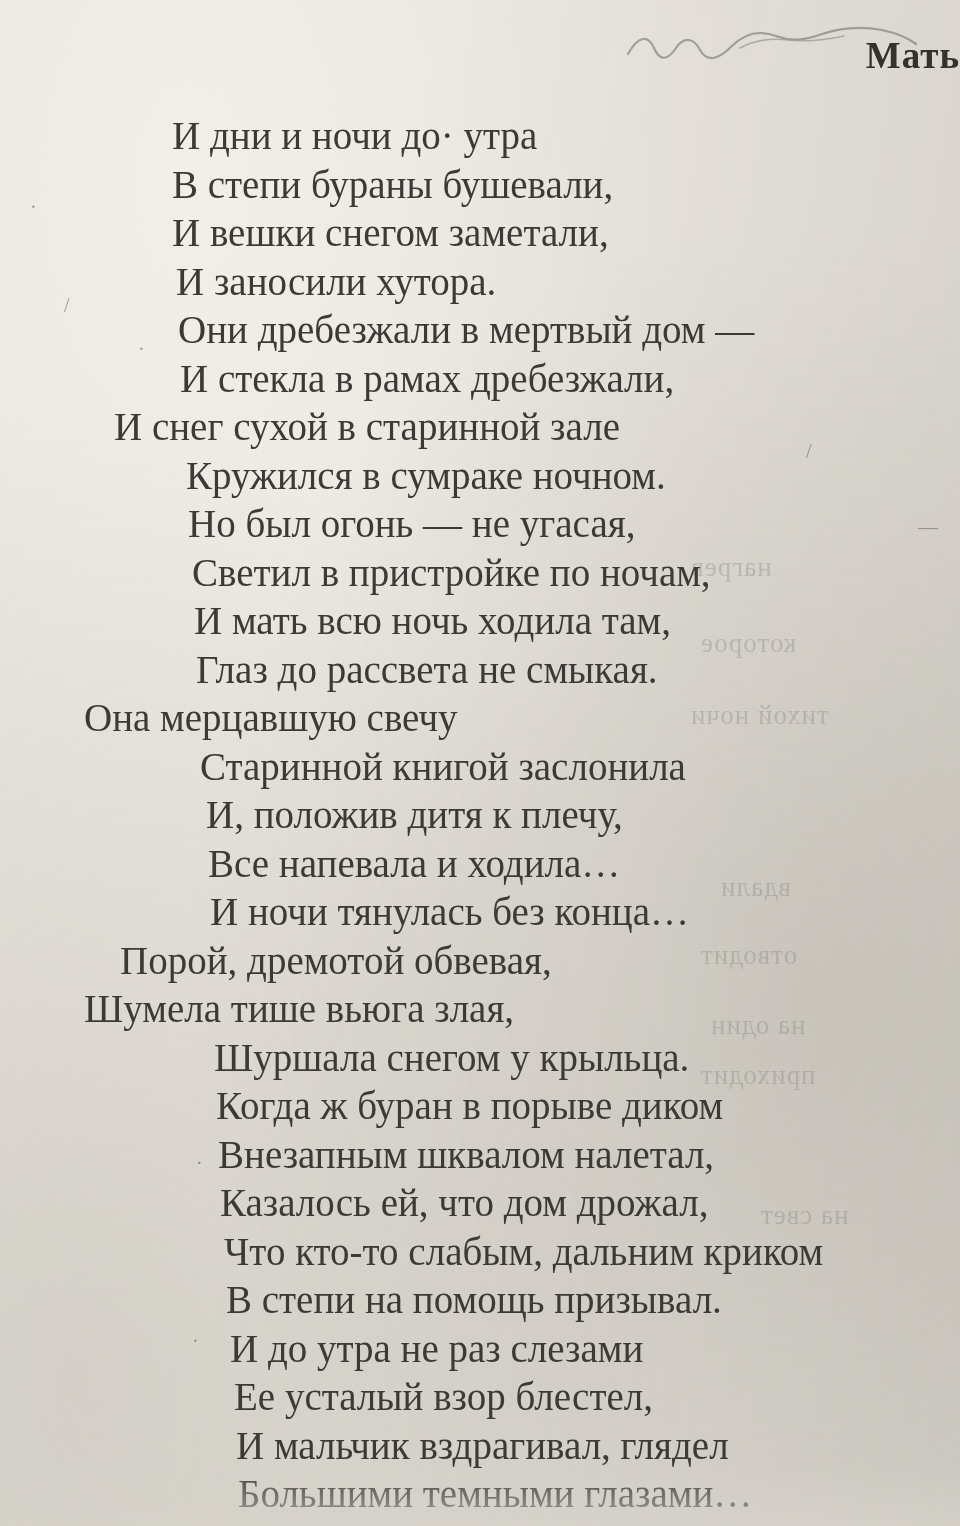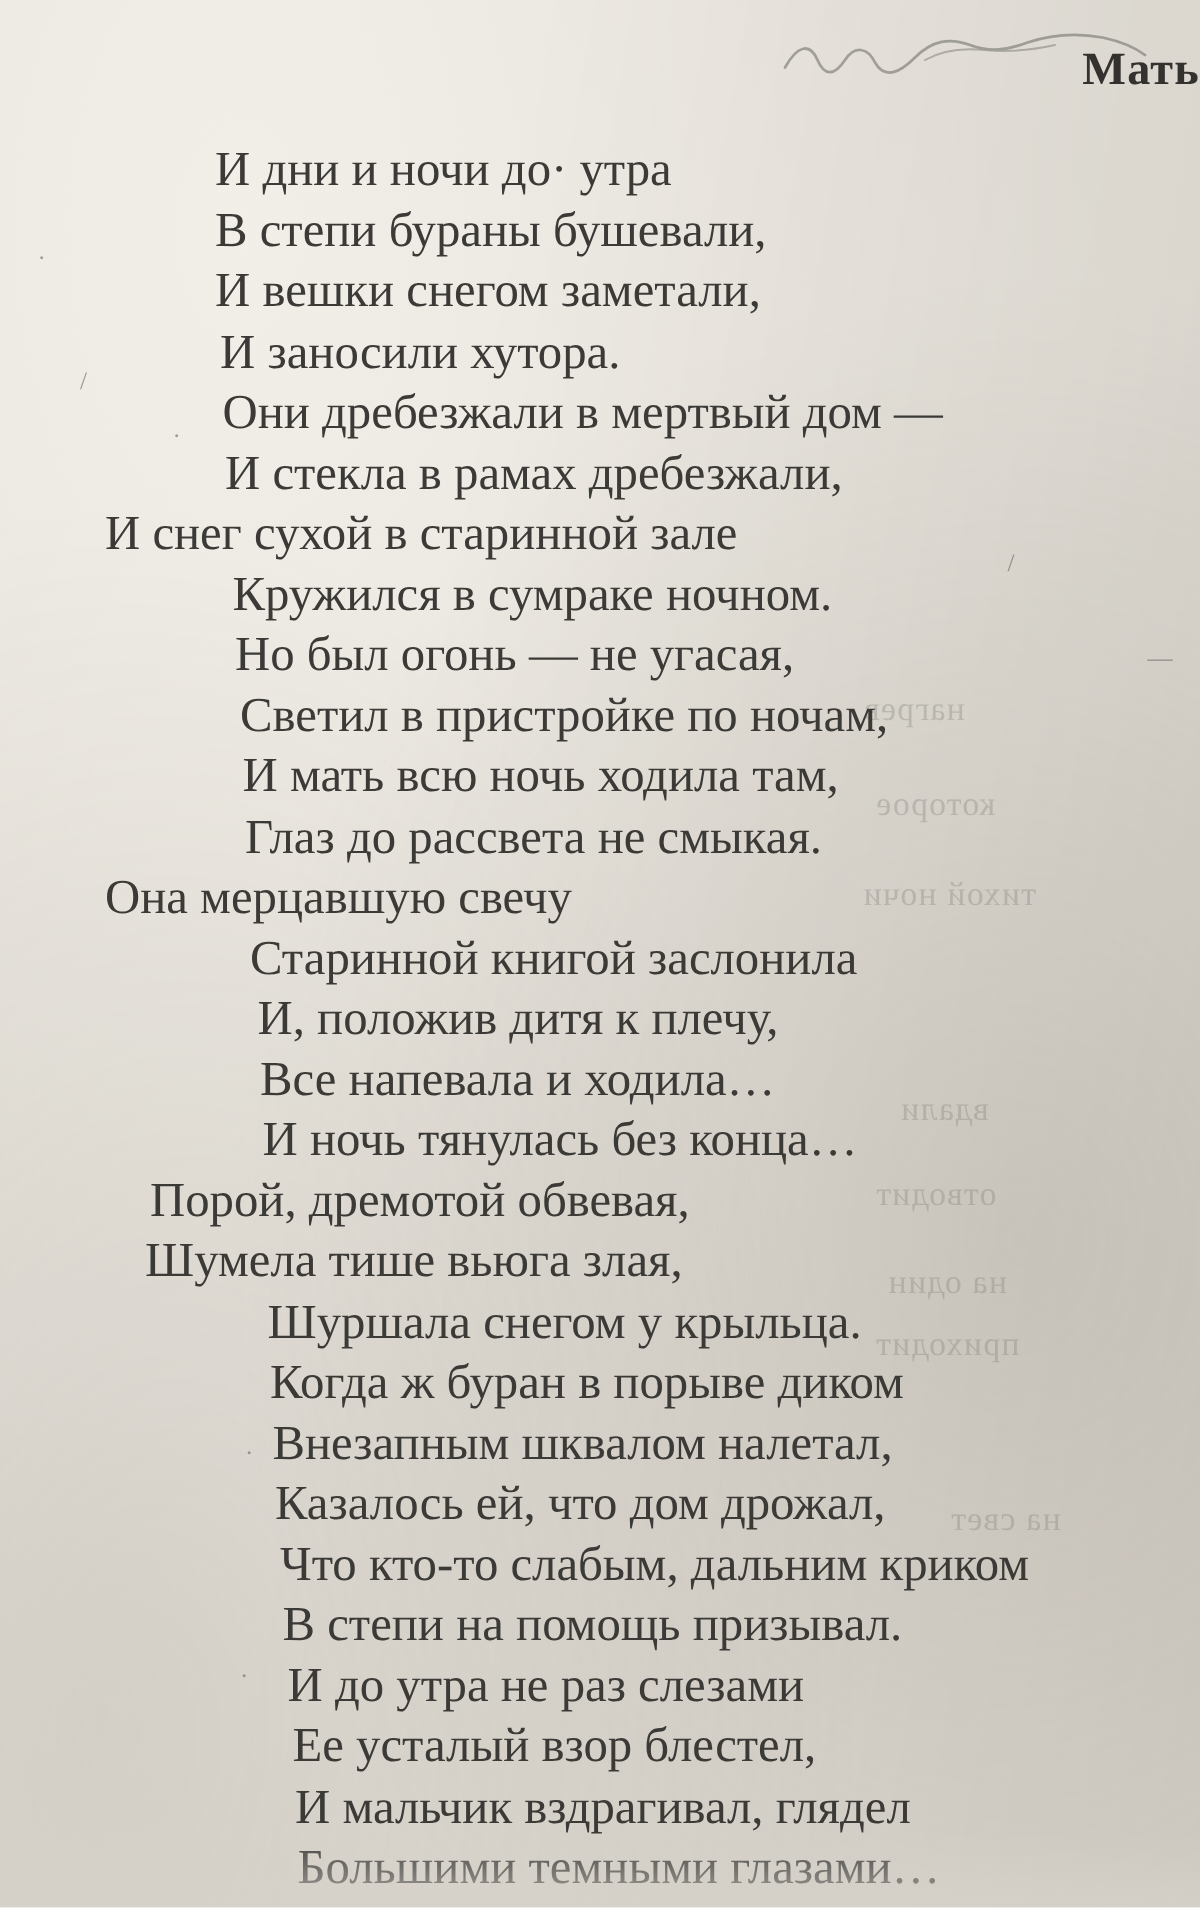--- a/index.html
+++ b/index.html
@@ -115,33 +115,33 @@
     <path d="M120,30 C134,22 150,20 168,22 C188,24 206,22 224,18" fill="none" stroke="#6b6a66" stroke-width="1.6" stroke-linecap="round" opacity="0.8"></path>
   </svg>
 
   <div class="poem">
     <div class="line" style="padding-left:172px">И дни и ночи до· утра</div>
     <div class="line" style="padding-left:172px">В степи бураны бушевали,</div>
     <div class="line" style="padding-left:172px">И вешки снегом заметали,</div>
     <div class="line" style="padding-left:176px">И заносили хутора.</div>
     <div class="line" style="padding-left:178px">Они дребезжали в мертвый дом —</div>
     <div class="line" style="padding-left:180px">И стекла в рамах дребезжали,</div>
-    <div class="line" style="padding-left:84px">И снег сухой в старинной зале</div>
+    <div class="line" style="padding-left:114px">И снег сухой в старинной зале</div>
     <div class="line" style="padding-left:186px">Кружился в сумраке ночном.</div>
     <div class="line" style="padding-left:188px">Но был огонь — не угасая,</div>
     <div class="line" style="padding-left:192px">Светил в пристройке по ночам,</div>
     <div class="line" style="padding-left:194px">И мать всю ночь ходила там,</div>
     <div class="line" style="padding-left:196px">Глаз до рассвета не смыкая.</div>
     <div class="line" style="padding-left:84px">Она мерцавшую свечу</div>
     <div class="line" style="padding-left:200px">Старинной книгой заслонила</div>
     <div class="line" style="padding-left:206px">И, положив дитя к плечу,</div>
     <div class="line" style="padding-left:208px">Все напевала и ходила…</div>
-    <div class="line" style="padding-left:210px">И ночь тянулась без конца…</div>
+    <div class="line" style="padding-left:210px">И ночи тянулась без конца…</div>
     <div class="line" style="padding-left:120px">Порой, дремотой обвевая,</div>
-    <div class="line" style="padding-left:116px">Шумела тише вьюга злая,</div>
+    <div class="line" style="padding-left:84px">Шумела тише вьюга злая,</div>
     <div class="line" style="padding-left:214px">Шуршала снегом у крыльца.</div>
     <div class="line" style="padding-left:216px">Когда ж буран в порыве диком</div>
     <div class="line" style="padding-left:218px">Внезапным шквалом налетал,</div>
     <div class="line" style="padding-left:220px">Казалось ей, что дом дрожал,</div>
     <div class="line" style="padding-left:224px">Что кто-то слабым, дальним криком</div>
     <div class="line" style="padding-left:226px">В степи на помощь призывал.</div>
     <div class="line" style="padding-left:230px">И до утра не раз слезами</div>
     <div class="line" style="padding-left:234px">Ее усталый взор блестел,</div>
     <div class="line" style="padding-left:236px">И мальчик вздрагивал, глядел</div>
     <div class="line" style="padding-left:238px">Большими темными глазами…</div>

